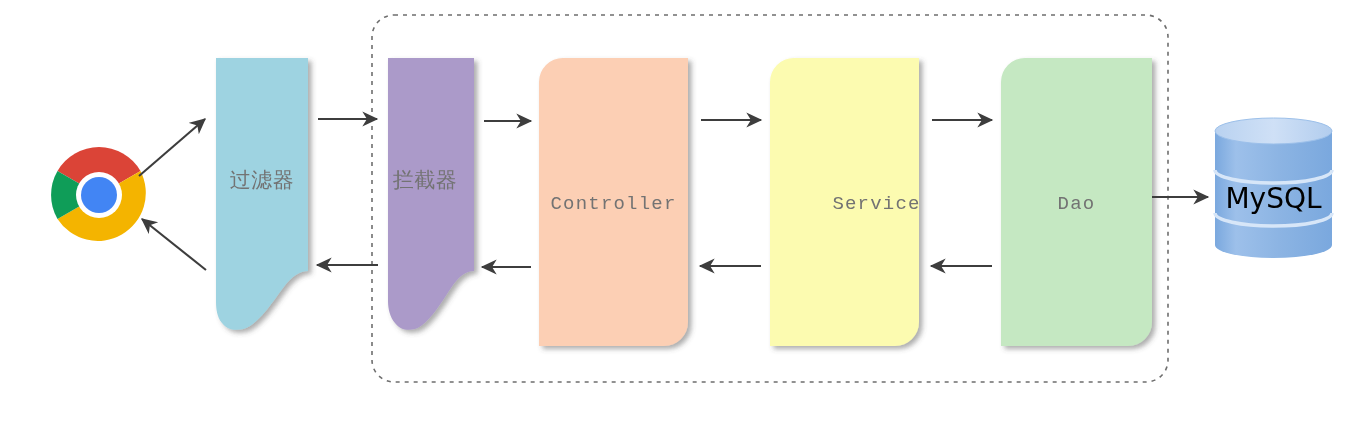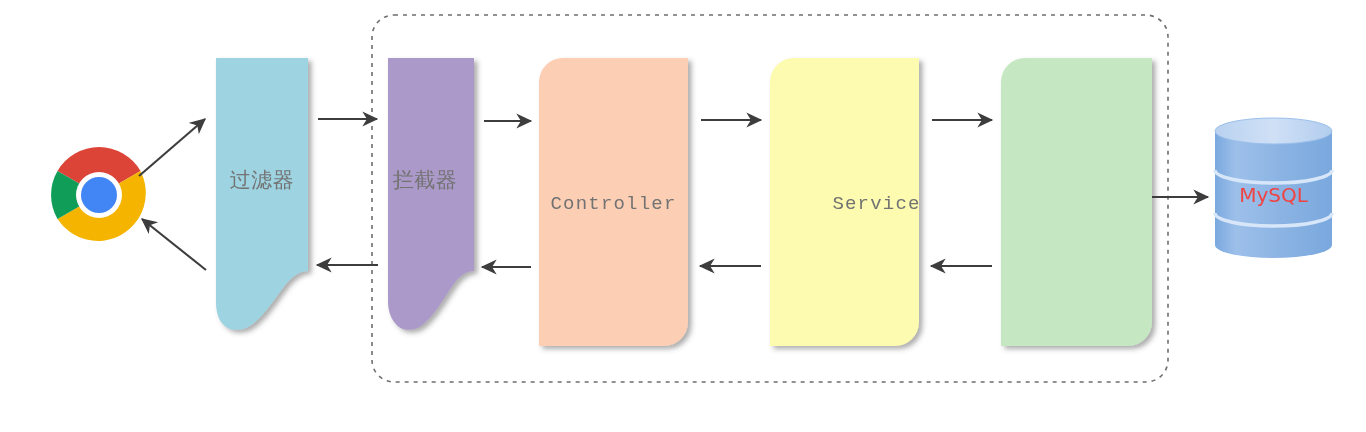--- a/index.html
+++ b/index.html
@@ -42,23 +42,23 @@
     letter-spacing: 0.5px;
   }
   .label-mono {
     font-family: "Liberation Mono", "DejaVu Sans Mono", monospace;
     font-size: 19px;
     font-weight: normal;
     letter-spacing: 1.2px;
   }
   .label-db {
     font-family: "DejaVu Sans", "Liberation Sans", sans-serif;
-    font-size: 20px;
+    font-size: 28px;
     font-weight: 400;
-    color: #ef4444;
+    color: #000000;
   }
 </style>
 </head>
 <body>
 
 <div class="stage">
 
   <svg id="canvas" viewBox="0 0 1366 432" xmlns="http://www.w3.org/2000/svg">
     <defs>
       <filter id="nodeShadow" x="-25%" y="-25%" width="160%" height="160%">
@@ -156,16 +156,17 @@
   </svg>
 
   <div class="node-label label-cjk" style="left:216px; top:170px; width:92px;">过滤器</div>
 
   <div class="node-label label-cjk" style="left:388px; top:170px; width:74px;">拦截器</div>
 
   <div class="node-label label-mono" style="left:539px; top:195px; width:149px;">Controller</div>
 
   <div class="node-label label-mono" style="left:802px; top:195px; width:149px;">Service</div>
 
+  <div class="node-label label-mono" style="left:1001px; top:195px; width:151px;">Dao</div>
 
   <div class="node-label label-db" style="left:1215px; top:185px; width:117px;">MySQL</div>
 
 </div>
 
 </body></html>

